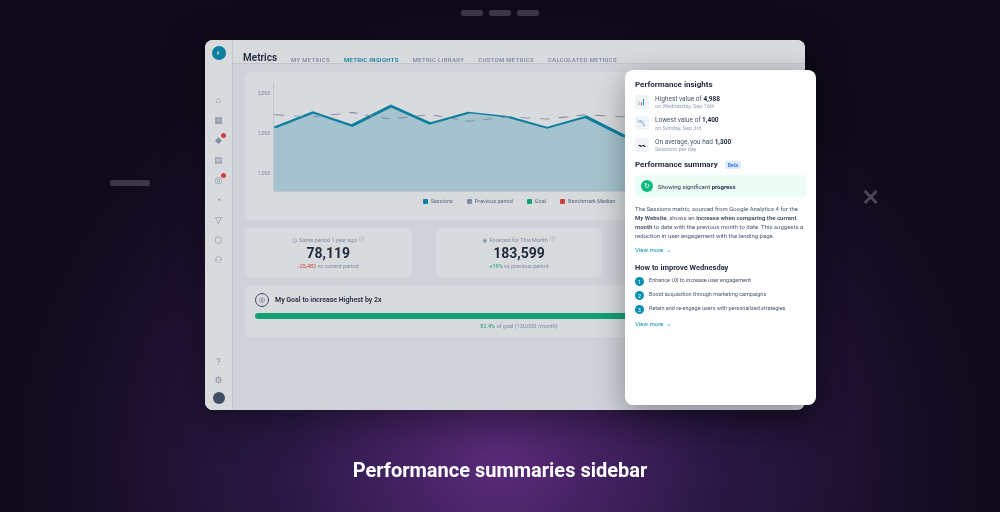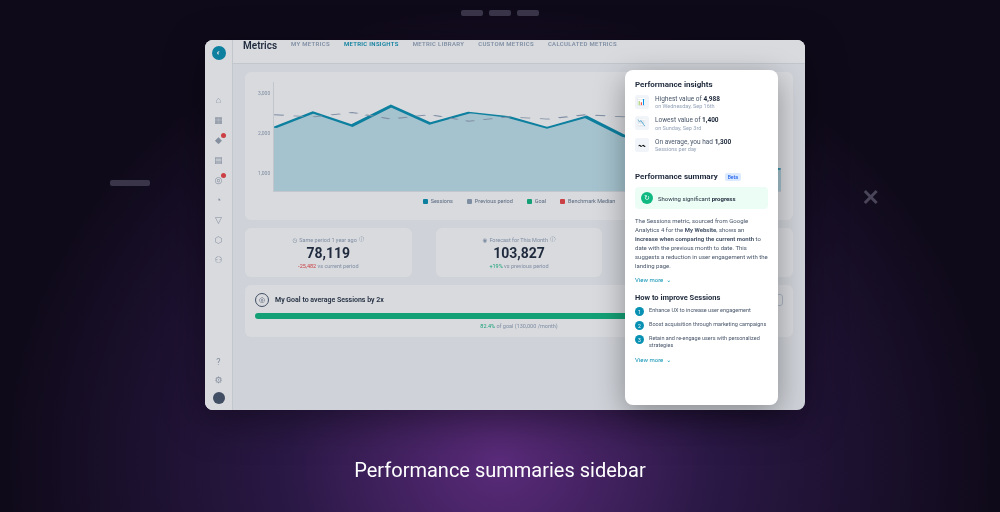--- a/index.html
+++ b/index.html
@@ -1,30 +1,30 @@
 <!DOCTYPE html>
 <html><head>
 <meta charset="utf-8">
 <style>
 *{margin:0;padding:0;box-sizing:border-box;font-family:-apple-system,BlinkMacSystemFont,"Segoe UI",Roboto,sans-serif}
 body{width:1000px;height:512px;background:radial-gradient(ellipse at 50% 90%,#5a2b7a 0%,#2a1845 30%,#0f0a1a 70%);position:relative;overflow:hidden}
 .deco-bars{position:absolute;top:10px;left:50%;transform:translateX(-50%);display:flex;gap:6px}
 .deco-bar{width:22px;height:6px;background:#3a3548;border-radius:2px}
 .deco-left{position:absolute;left:110px;top:180px;width:40px;height:6px;background:#3a3548;border-radius:2px}
 .deco-x{position:absolute;right:120px;top:185px;color:#4a4558;font-size:22px;font-weight:bold}
-.caption{position:absolute;bottom:30px;left:0;right:0;text-align:center;color:#fff;font-size:20px;font-weight:400}
+.caption{position:absolute;bottom:30px;left:0;right:0;text-align:center;color:#fff;font-size:20px;font-weight:700}
 .app{position:absolute;left:205px;top:40px;width:600px;height:370px;background:#f4f6f8;border-radius:8px;overflow:hidden;box-shadow:0 10px 40px rgba(0,0,0,0.4)}
 .dim{position:absolute;inset:0;background:rgba(40,50,70,0.18);z-index:5;pointer-events:none}
 .leftbar{position:absolute;left:0;top:0;bottom:0;width:28px;background:#fff;border-right:1px solid #e5e8ec;display:flex;flex-direction:column;align-items:center;padding-top:6px;gap:8px}
 .logo{width:14px;height:14px;background:#0891b2;border-radius:50%;display:flex;align-items:center;justify-content:center;color:#fff;font-size:7px}
 .nav-ic{width:12px;height:12px;color:#9aa4b2;display:flex;align-items:center;justify-content:center;font-size:9px;position:relative}
 .nav-ic.badge::after{content:"";position:absolute;top:-1px;right:-1px;width:5px;height:5px;background:#ef4444;border-radius:50%}
 .lb-bottom{margin-top:auto;margin-bottom:6px;display:flex;flex-direction:column;gap:6px;align-items:center}
 .avatar{width:12px;height:12px;background:#475569;border-radius:50%}
-.header{position:absolute;left:28px;top:0;right:0;height:24px;background:#fff;border-bottom:1px solid #e5e8ec;display:flex;align-items:flex-start;padding:0 10px;gap:14px}
+.header{position:absolute;left:28px;top:0;right:0;height:24px;background:#fff;border-bottom:1px solid #e5e8ec;display:flex;align-items:flex-end;padding:0 10px;gap:14px}
 .h-title{font-size:10px;font-weight:600;color:#1e293b}
 .h-tab{font-size:6px;font-weight:600;color:#94a3b8;letter-spacing:0.3px}
 .h-tab.active{color:#0891b2}
 .main{position:absolute;left:28px;top:24px;right:0;bottom:0;padding:8px 12px;overflow:hidden}
 .chart-box{background:#fff;border-radius:6px;padding:10px 12px 6px;height:148px;position:relative}
 .chart-area{height:110px;position:relative;border-left:1px solid #e5e8ec;border-bottom:1px solid #e5e8ec;margin-left:16px}
 .ylab{position:absolute;left:-16px;font-size:5px;color:#94a3b8}
 .chart-svg{position:absolute;inset:0;width:100%;height:100%}
 .legend{display:flex;gap:14px;justify-content:center;margin-top:6px}
 .lg{display:flex;align-items:center;gap:3px;font-size:5.5px;color:#64748b}
@@ -36,28 +36,28 @@
 .c-sub{font-size:5.5px;margin-top:2px}
 .red{color:#ef4444}.green{color:#10b981}.grey{color:#94a3b8}
 .goal{background:#fff;border-radius:6px;padding:8px 10px;margin-top:8px;position:relative}
 .goal-top{display:flex;align-items:center;gap:6px}
 .goal-ic{width:14px;height:14px;border:1.5px solid #475569;border-radius:50%;display:flex;align-items:center;justify-content:center;font-size:7px;color:#475569}
 .goal-title{font-size:7px;font-weight:600;color:#1e293b;flex:1}
 .goal-days{font-size:5.5px;color:#94a3b8}
 .goal-edit{font-size:5.5px;color:#0891b2;border:1px solid #cbd5e1;border-radius:3px;padding:2px 8px;margin-left:8px}
 .goal-bar{height:6px;background:#10b981;border-radius:3px;margin-top:6px;width:88%}
 .goal-sub{font-size:5.5px;text-align:center;margin-top:4px}
-.panel{position:absolute;left:625px;top:70px;width:153px;height:335px;background:#fff;border-radius:8px;box-shadow:0 8px 30px rgba(0,0,0,0.35);padding:10px 10px;z-index:10;overflow:hidden}
+.panel{position:absolute;left:625px;top:70px;width:191px;height:335px;background:#fff;border-radius:8px;box-shadow:0 8px 30px rgba(0,0,0,0.35);padding:10px 10px;z-index:10;overflow:hidden}
 .p-h{font-size:8px;font-weight:700;color:#1e293b;margin-bottom:6px}
 .ins{display:flex;gap:6px;margin-bottom:7px}
 .ins-ic{width:14px;height:14px;background:#f1f5f9;border-radius:2px;display:flex;align-items:center;justify-content:center;font-size:7px;flex-shrink:0}
 .ins-t{font-size:6.5px;color:#475569;line-height:1.3}
 .ins-t b{color:#1e293b}
 .ins-s{font-size:5.5px;color:#94a3b8}
-.p-h2{font-size:8px;font-weight:700;color:#1e293b;margin-top:20px;display:flex;align-items:center;gap:7px}
+.p-h2{font-size:8px;font-weight:700;color:#1e293b;margin-top:8px;display:flex;align-items:center;gap:7px}
 .beta{font-size:5px;background:#dbeafe;color:#2563eb;padding:1px 3px;border-radius:2px;font-weight:500}
 .prog-box{background:#ecfdf5;border-radius:4px;padding:5px 6px;margin-top:6px;display:flex;align-items:center;gap:5px}
 .prog-ic{width:12px;height:12px;background:#10b981;border-radius:50%;color:#fff;font-size:7px;display:flex;align-items:center;justify-content:center}
 .prog-t{font-size:6px;color:#1e293b}
 .summ-text{font-size:6px;color:#475569;line-height:1.5;margin-top:7px}
 .vm{font-size:6px;color:#0891b2;margin-top:6px;display:flex;align-items:center;gap:3px}
 .imp-h{font-size:7.5px;font-weight:700;color:#1e293b;margin-top:10px}
 .imp{display:flex;gap:5px;margin-top:5px;align-items:flex-start}
 .imp-n{width:9px;height:9px;background:#0891b2;border-radius:50%;color:#fff;font-size:5px;display:flex;align-items:center;justify-content:center;flex-shrink:0}
 .imp-t{font-size:5.5px;color:#475569;line-height:1.3}
@@ -136,34 +136,34 @@
     </div>
 
     <div class="cards" id="cards-row">
         <div class="card">
     <div class="c-label"><span>◷</span> Same period 1 year ago <span>ⓘ</span></div>
     <div class="c-val">78,119</div>
     <div class="c-sub"><span class="red">-25,482</span><span class="grey"> vs current period</span></div>
   </div>
         <div class="card">
     <div class="c-label"><span>◉</span> Forecast for This Month <span>ⓘ</span></div>
-    <div class="c-val">103,827</div>
+    <div class="c-val">183,599</div>
     <div class="c-sub"><span class="green">+19%</span><span class="grey"> vs previous period</span></div>
   </div>
         <div class="card">
     <div class="c-label"><span>⊙</span> Benchmark <span>ⓘ</span></div>
     <div class="c-val">89,270</div>
     <div class="c-sub"><span class="green">outranking 59%</span><span class="grey"></span></div>
   </div>
       </div>
 
     <div class="goal">
       <div class="goal-top">
         <div class="goal-ic">◎</div>
-        <div class="goal-title">My Goal to average Sessions by 2x</div>
+        <div class="goal-title">My Goal to increase Highest by 2x</div>
         <div class="goal-days">4 days left</div>
         <div class="goal-edit">Edit</div>
       </div>
       <div class="goal-bar"></div>
       <div class="goal-sub"><span class="green">82.4%</span><span class="grey"> of goal (130,000 /month)</span></div>
     </div>
   </div>
 </div>
 
 <div class="panel">
@@ -197,21 +197,21 @@
   </div>
   <div class="prog-box">
     <div class="prog-ic">↻</div>
     <div class="prog-t"><span>Showing significant </span><b>progress</b></div>
   </div>
   <div class="summ-text" id="summ-text">The Sessions metric, sourced from Google Analytics 4 for the <b>My Website</b>, shows an <b>increase when comparing the current month</b> to date with the previous month to date. This suggests a reduction in user engagement with the landing page.</div>
   <div class="vm">
       <span>View more</span>
       <span>⌄</span>
     </div>
-  <div class="imp-h">How to improve Sessions</div>
+  <div class="imp-h">How to improve Wednesday</div>
   <div id="imp-list">
       <div class="imp">
     <div class="imp-n">1</div>
     <div class="imp-t">Enhance UX to increase user engagement</div>
   </div>
       <div class="imp">
     <div class="imp-n">2</div>
     <div class="imp-t">Boost acquisition through marketing campaigns</div>
   </div>
       <div class="imp">

